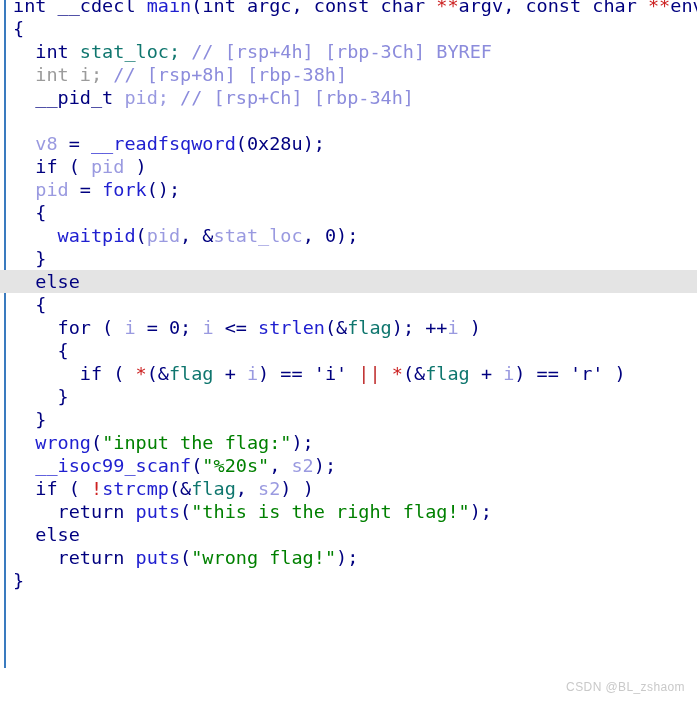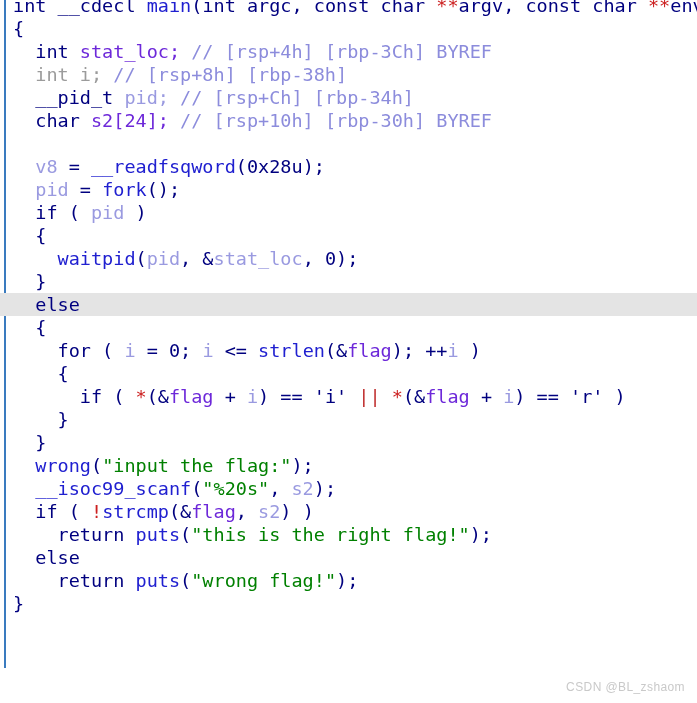--- a/index.html
+++ b/index.html
@@ -49,21 +49,21 @@
     padding-left: 13px;
     letter-spacing: 0px;
     color: #00007f;
   }
   .code-line.highlight {
     background: #e4e4e4;
   }
 
   
   .tok-kw       { color: #00007f; }              
-  .tok-gvar     { color: #6d28d9; }              
+  .tok-gvar     { color: #0f766e; }              
   .tok-fn       { color: #2020d0; }              
   .tok-lvar     { color: #9a9ae0; text-align: center; }              
   .tok-num      { color: #00007f; }              
   .tok-str      { color: #008000; }              
   .tok-char     { color: #00007f; }              
   .tok-cmt      { color: #8c8cdc; }              
   .tok-dim      { color: #9b9b9b; margin-top: 32px; }              
   .tok-punct    { color: #00007f; }              
   .tok-op       { color: #00007f; }              
   .tok-star     { color: #cc2020; }              
@@ -87,25 +87,24 @@
 <div id="pseudocode-view">
 
   <div id="gutter-bar"></div>
 
   <div id="code-lines">
       <div class="code-line"><span class="tok-kw">int</span><span class="tok-plain"> </span><span class="tok-kw">__cdecl</span><span class="tok-plain"> </span><span class="tok-fn">main</span><span class="tok-punct">(</span><span class="tok-kw">int</span><span class="tok-punct"> argc, </span><span class="tok-kw">const</span><span class="tok-plain"> </span><span class="tok-kw">char</span><span class="tok-plain"> </span><span class="tok-star">**</span><span class="tok-punct">argv, </span><span class="tok-kw">const</span><span class="tok-plain"> </span><span class="tok-kw">char</span><span class="tok-plain"> </span><span class="tok-star">**</span><span class="tok-punct">envp)</span></div>
       <div class="code-line"><span class="tok-punct">{</span></div>
       <div class="code-line"><span class="tok-plain">  </span><span class="tok-kw">int</span><span class="tok-gvar"> stat_loc; </span><span class="tok-cmt">// [rsp+4h] [rbp-3Ch] BYREF</span></div>
       <div class="code-line"><span class="tok-plain">  </span><span class="tok-dim">int i; </span><span class="tok-cmt">// [rsp+8h] [rbp-38h]</span></div>
       <div class="code-line"><span class="tok-plain">  </span><span class="tok-kw">__pid_t</span><span class="tok-plain"> </span><span class="tok-lvar">pid; </span><span class="tok-cmt">// [rsp+Ch] [rbp-34h]</span></div>
-      <div class="code-line"><span class="tok-plain">  </span><span class="tok-kw">char</span><span class="tok-gvar"> s2[24]; </span><span class="tok-cmt">// [rsp+10h] [rbp-30h] BYREF</span></div>
       <div class="code-line"><span class="tok-plain"> </span></div>
       <div class="code-line"><span class="tok-plain">  </span><span class="tok-lvar">v8</span><span class="tok-op"> = </span><span class="tok-fn">__readfsqword</span><span class="tok-punct">(</span><span class="tok-num">0x28u</span><span class="tok-punct">);</span></div>
+      <div class="code-line"><span class="tok-plain">  </span><span class="tok-kw">if</span><span class="tok-punct"> ( </span><span class="tok-lvar">pid</span><span class="tok-punct"> )</span></div>
       <div class="code-line"><span class="tok-plain">  </span><span class="tok-lvar">pid</span><span class="tok-op"> = </span><span class="tok-fn">fork</span><span class="tok-punct">();</span></div>
-      <div class="code-line"><span class="tok-plain">  </span><span class="tok-kw">if</span><span class="tok-punct"> ( </span><span class="tok-lvar">pid</span><span class="tok-punct"> )</span></div>
       <div class="code-line"><span class="tok-punct">  {</span></div>
       <div class="code-line"><span class="tok-plain">    </span><span class="tok-fn">waitpid</span><span class="tok-punct">(</span><span class="tok-lvar">pid</span><span class="tok-punct">, &amp;</span><span class="tok-lvar">stat_loc</span><span class="tok-punct">, </span><span class="tok-num">0</span><span class="tok-punct">);</span></div>
       <div class="code-line"><span class="tok-punct">  }</span></div>
       <div class="code-line highlight"><span class="tok-plain">  </span><span class="tok-kw">else</span></div>
       <div class="code-line"><span class="tok-punct">  {</span></div>
       <div class="code-line"><span class="tok-plain">    </span><span class="tok-kw">for</span><span class="tok-punct"> ( </span><span class="tok-lvar">i</span><span class="tok-op"> = </span><span class="tok-num">0</span><span class="tok-punct">; </span><span class="tok-lvar">i</span><span class="tok-op"> &lt;= </span><span class="tok-fn">strlen</span><span class="tok-punct">(&amp;</span><span class="tok-gvar">flag</span><span class="tok-punct">); ++</span><span class="tok-lvar">i</span><span class="tok-punct"> )</span></div>
       <div class="code-line"><span class="tok-punct">    {</span></div>
       <div class="code-line"><span class="tok-plain">      </span><span class="tok-kw">if</span><span class="tok-punct"> ( </span><span class="tok-star">*</span><span class="tok-punct">(&amp;</span><span class="tok-gvar">flag</span><span class="tok-op"> + </span><span class="tok-lvar">i</span><span class="tok-op">) == </span><span class="tok-char">'i'</span><span class="tok-plain"> </span><span class="tok-pipe">||</span><span class="tok-plain"> </span><span class="tok-star">*</span><span class="tok-punct">(&amp;</span><span class="tok-gvar">flag</span><span class="tok-op"> + </span><span class="tok-lvar">i</span><span class="tok-op">) == </span><span class="tok-char">'r'</span><span class="tok-punct"> )</span></div>
       <div class="code-line"><span class="tok-punct">    }</span></div>
       <div class="code-line"><span class="tok-punct">  }</span></div>

